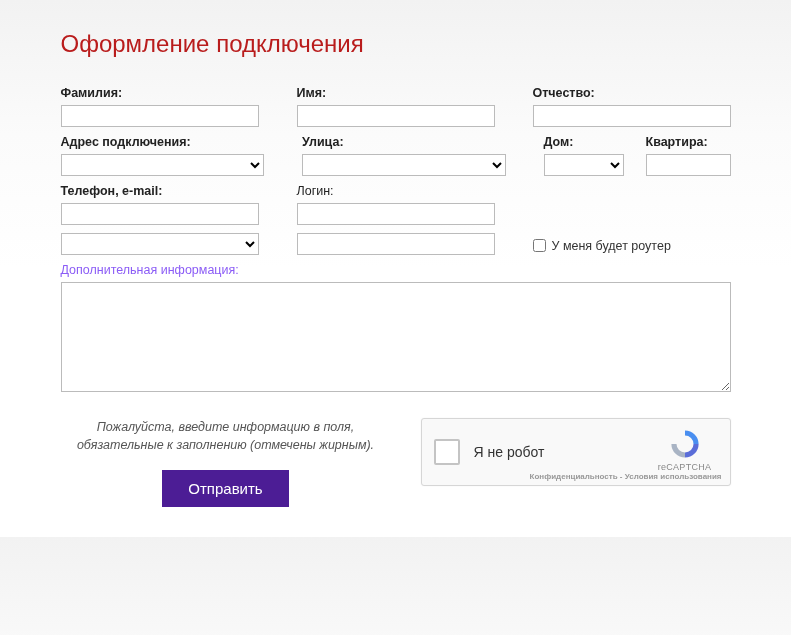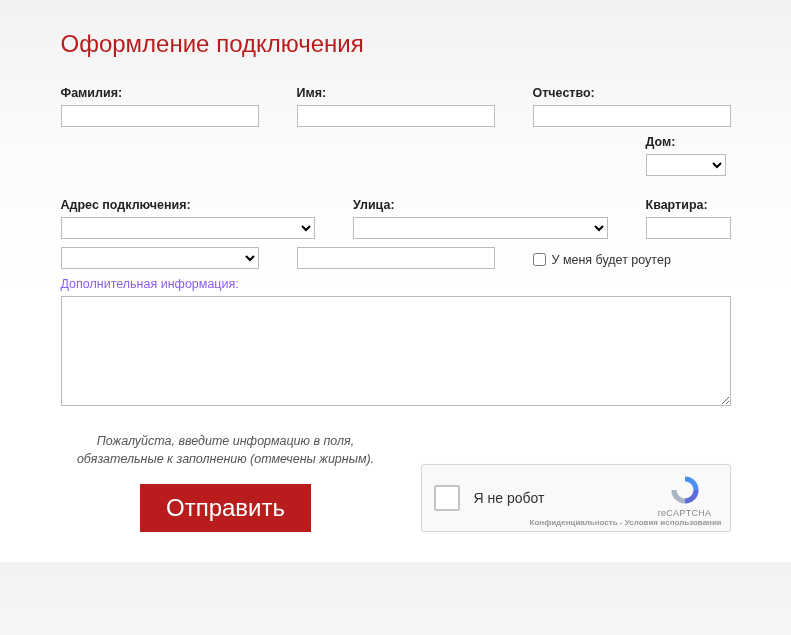--- a/index.html
+++ b/index.html
@@ -61,38 +61,38 @@
   .checkbox-wrap input { margin: 0; }
   .extra-label {
     font-size: 12.5px;
     color: #8b5cf6;
     margin-bottom: 5px;
   }
   .bottom {
     display: flex;
     gap: 30px;
     margin-top: 22px;
-    align-items: flex-end;
+    align-items: flex-start;
   }
   .left-bottom {
     flex: 1;
     text-align: center;
   }
   .hint {
     font-style: italic;
     color: #555;
     font-size: 12.5px;
     line-height: 1.45;
     margin-bottom: 16px;
   }
   .submit-btn {
-    background: #b91c1c;
+    background: #4c1d95;
     color: #fff;
     border: none;
-    font-size: 24px;
+    font-size: 15px;
     padding: 10px 26px;
     cursor: pointer;
     font-family: inherit;
   }
   .recaptcha {
     border: 1px solid #d6d6d6;
     border-radius: 3px;
     background: #f9f9f9;
     width: 310px;
     height: 68px;
@@ -164,32 +164,43 @@
 
   <div class="row">
     <div class="field bold flex1">
       <label>Адрес подключения:</label>
       <select><option></option></select>
     </div>
     <div class="field bold flex1">
       <label>Улица:</label>
       <select><option></option></select>
     </div>
-    <div style="display:flex; gap:22px;flex-direction:column;">
+    <div style="display:flex; gap:22px;">
       <div class="field bold">
         <label>Дом:</label>
         <select class="w-dom"><option></option></select>
       </div>
       <div class="field bold">
         <label>Квартира:</label>
         <input type="text" class="w-kv" style="">
       </div>
     </div>
   </div>
 
+  <div class="row">
+    <div class="field bold flex1">
+      <label>Телефон, e-mail:</label>
+      <input type="text" style="">
+    </div>
+    <div class="field flex1">
+      <label>Логин:</label>
+      <input type="text" style="">
+    </div>
+    <div class="flex1"></div>
+  </div>
 
   <div class="row">
     <div class="field flex1">
       <select><option></option></select>
     </div>
     <div class="field flex1">
       <input type="text" style="">
     </div>
     <div class="flex1">
       <div class="checkbox-wrap">

